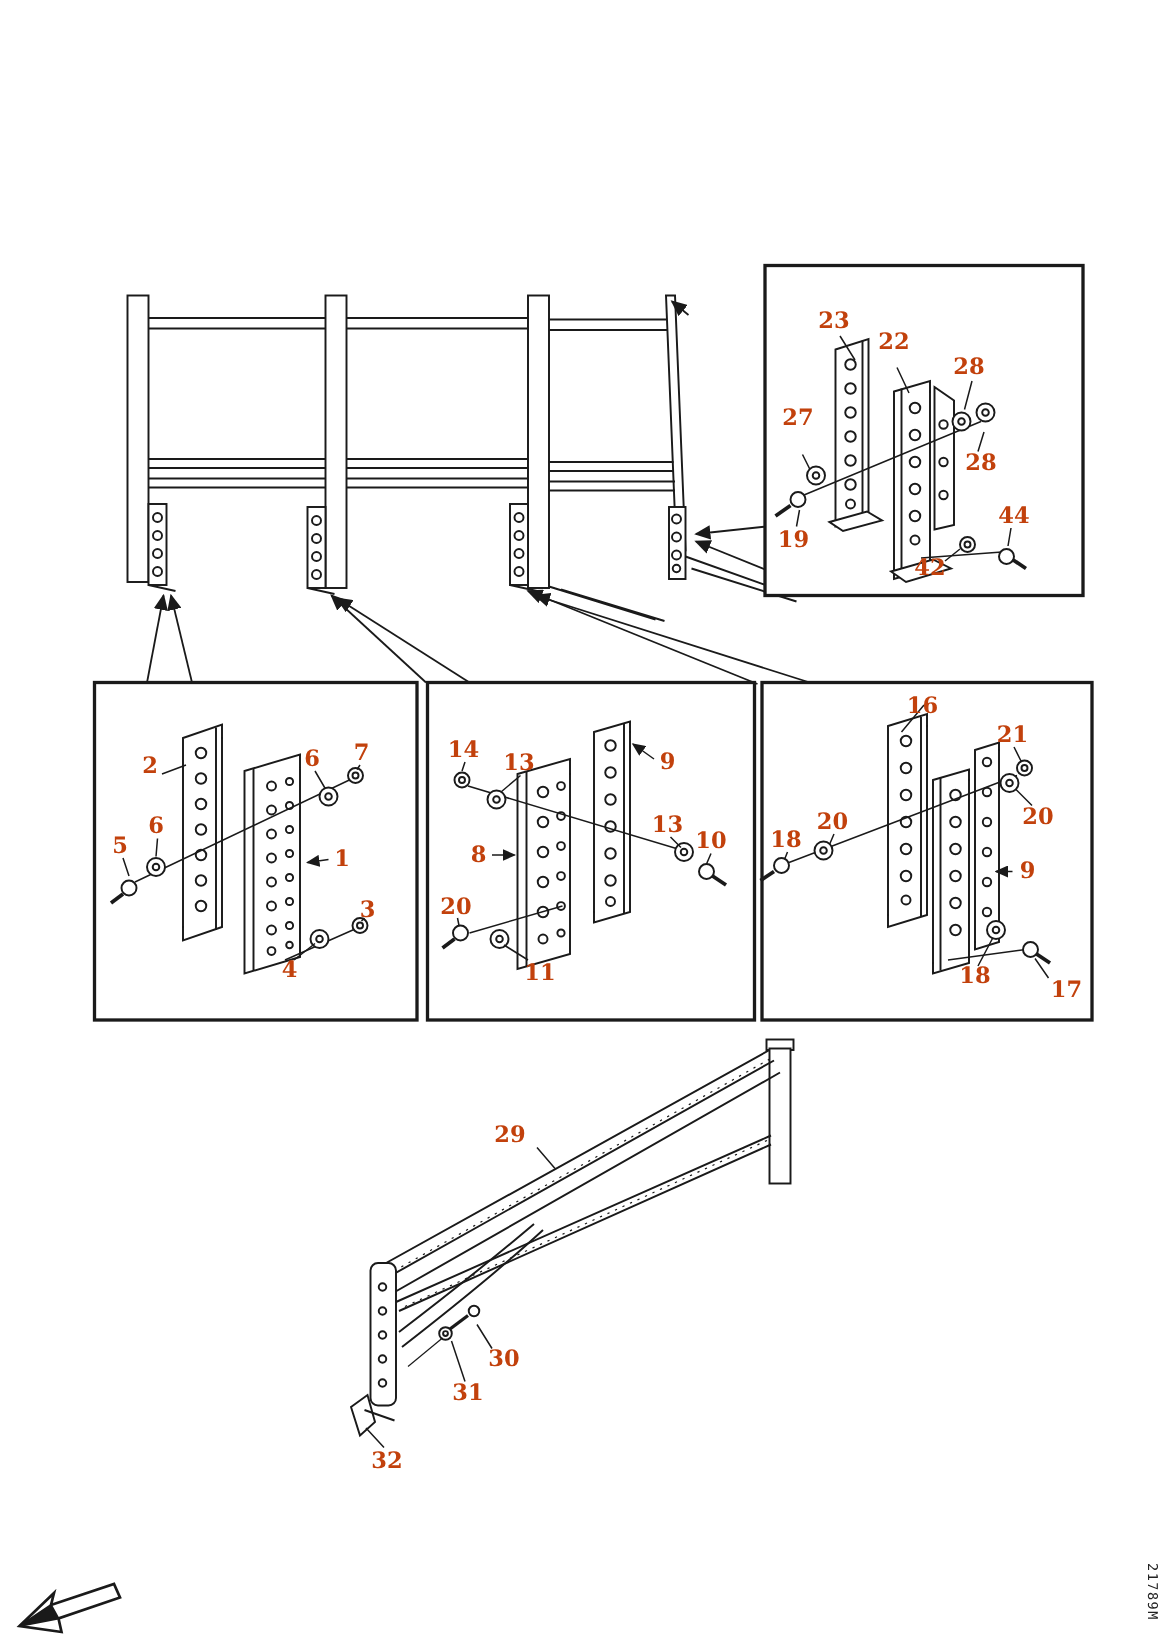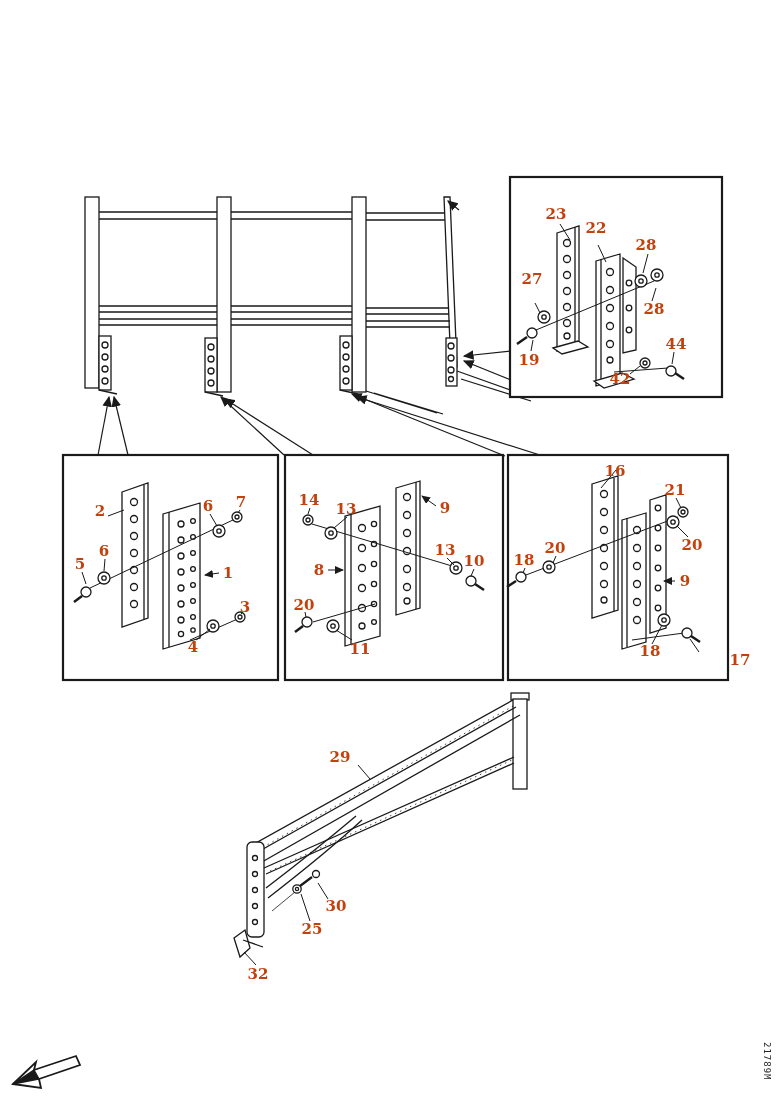--- a/index.html
+++ b/index.html
@@ -352,22 +352,22 @@
 <div class="co" style="left:304px;top:605px">20</div>
 <div class="co" style="left:360px;top:649px">11</div>
 
 <div class="co" style="left:615px;top:471px">16</div>
 <div class="co" style="left:675px;top:490px">21</div>
 <div class="co" style="left:692px;top:545px">20</div>
 <div class="co" style="left:524px;top:560px">18</div>
 <div class="co" style="left:555px;top:548px">20</div>
 <div class="co" style="left:685px;top:581px">9</div>
 <div class="co" style="left:650px;top:651px">18</div>
-<div class="co" style="left:740px;top:660px">17</div>
+<div class="co" style="left:711px;top:660px">17</div>
 
 <div class="co" style="left:340px;top:757px">29</div>
 <div class="co" style="left:336px;top:906px">30</div>
-<div class="co" style="left:312px;top:929px">25</div>
+<div class="co" style="left:312px;top:929px">31</div>
 <div class="co" style="left:258px;top:974px">32</div>
 
 <div class="dwg-no">21789M</div>
 
 </div>
 
 </body></html>

